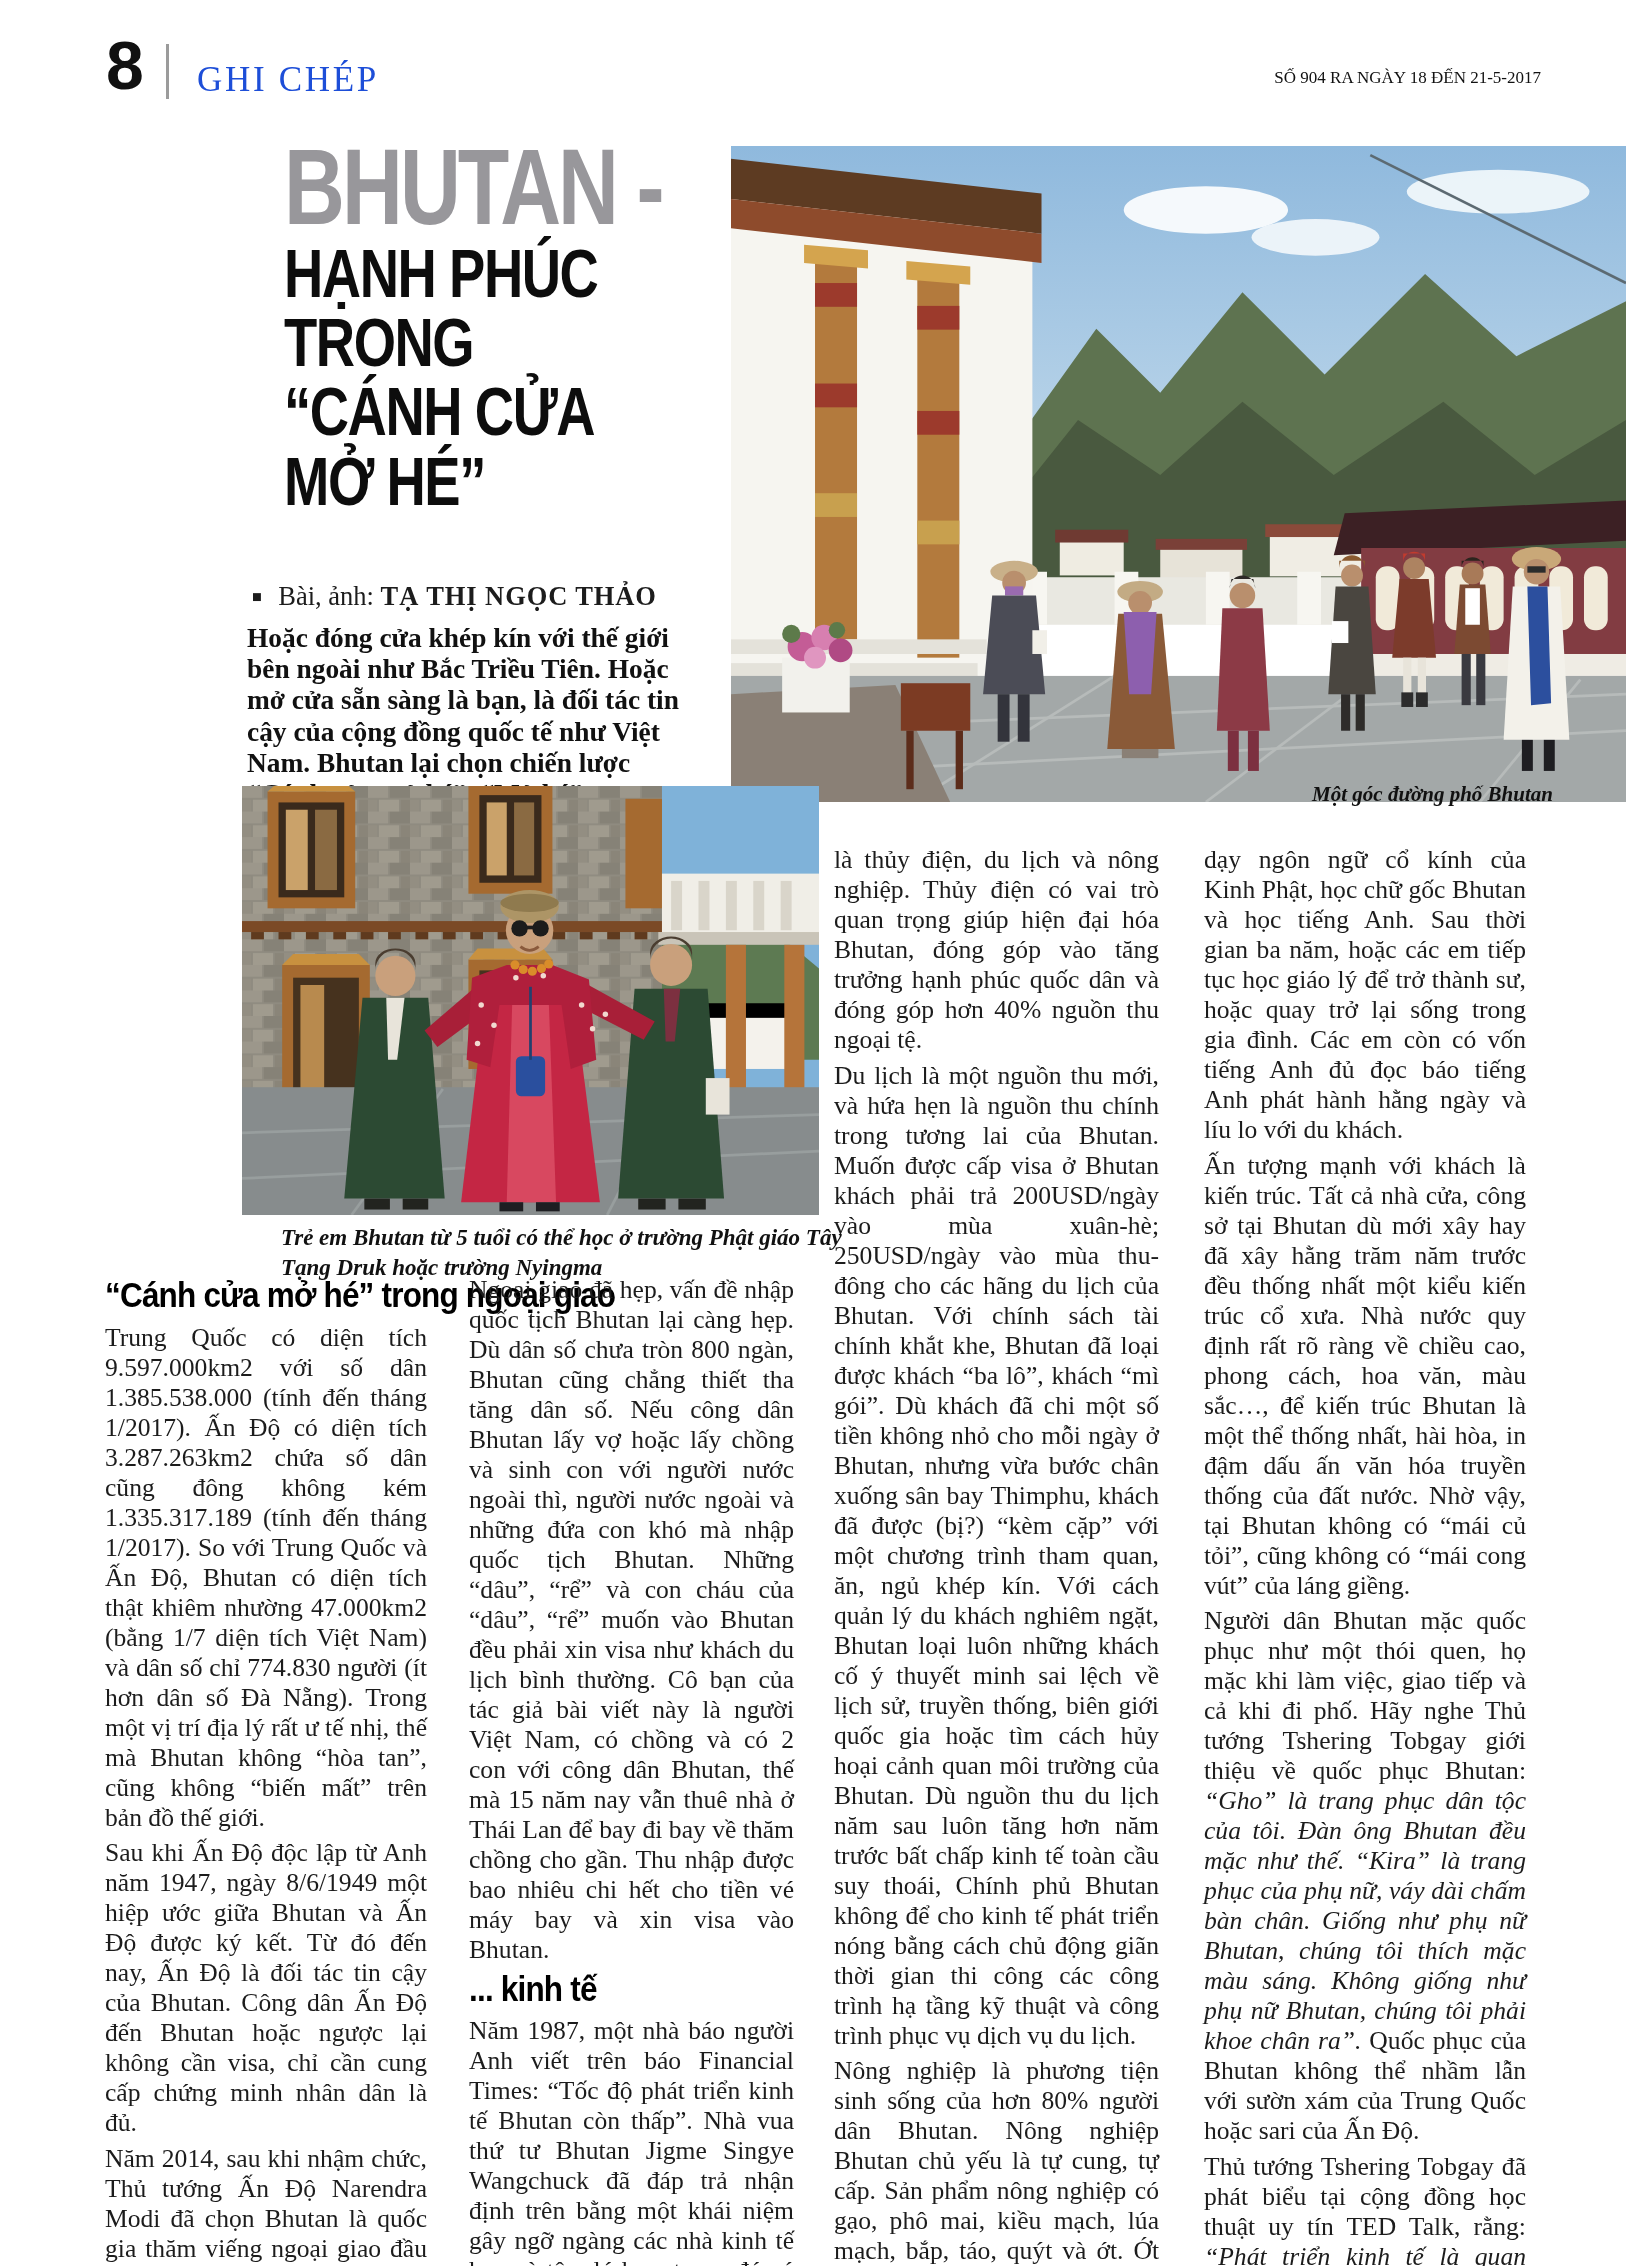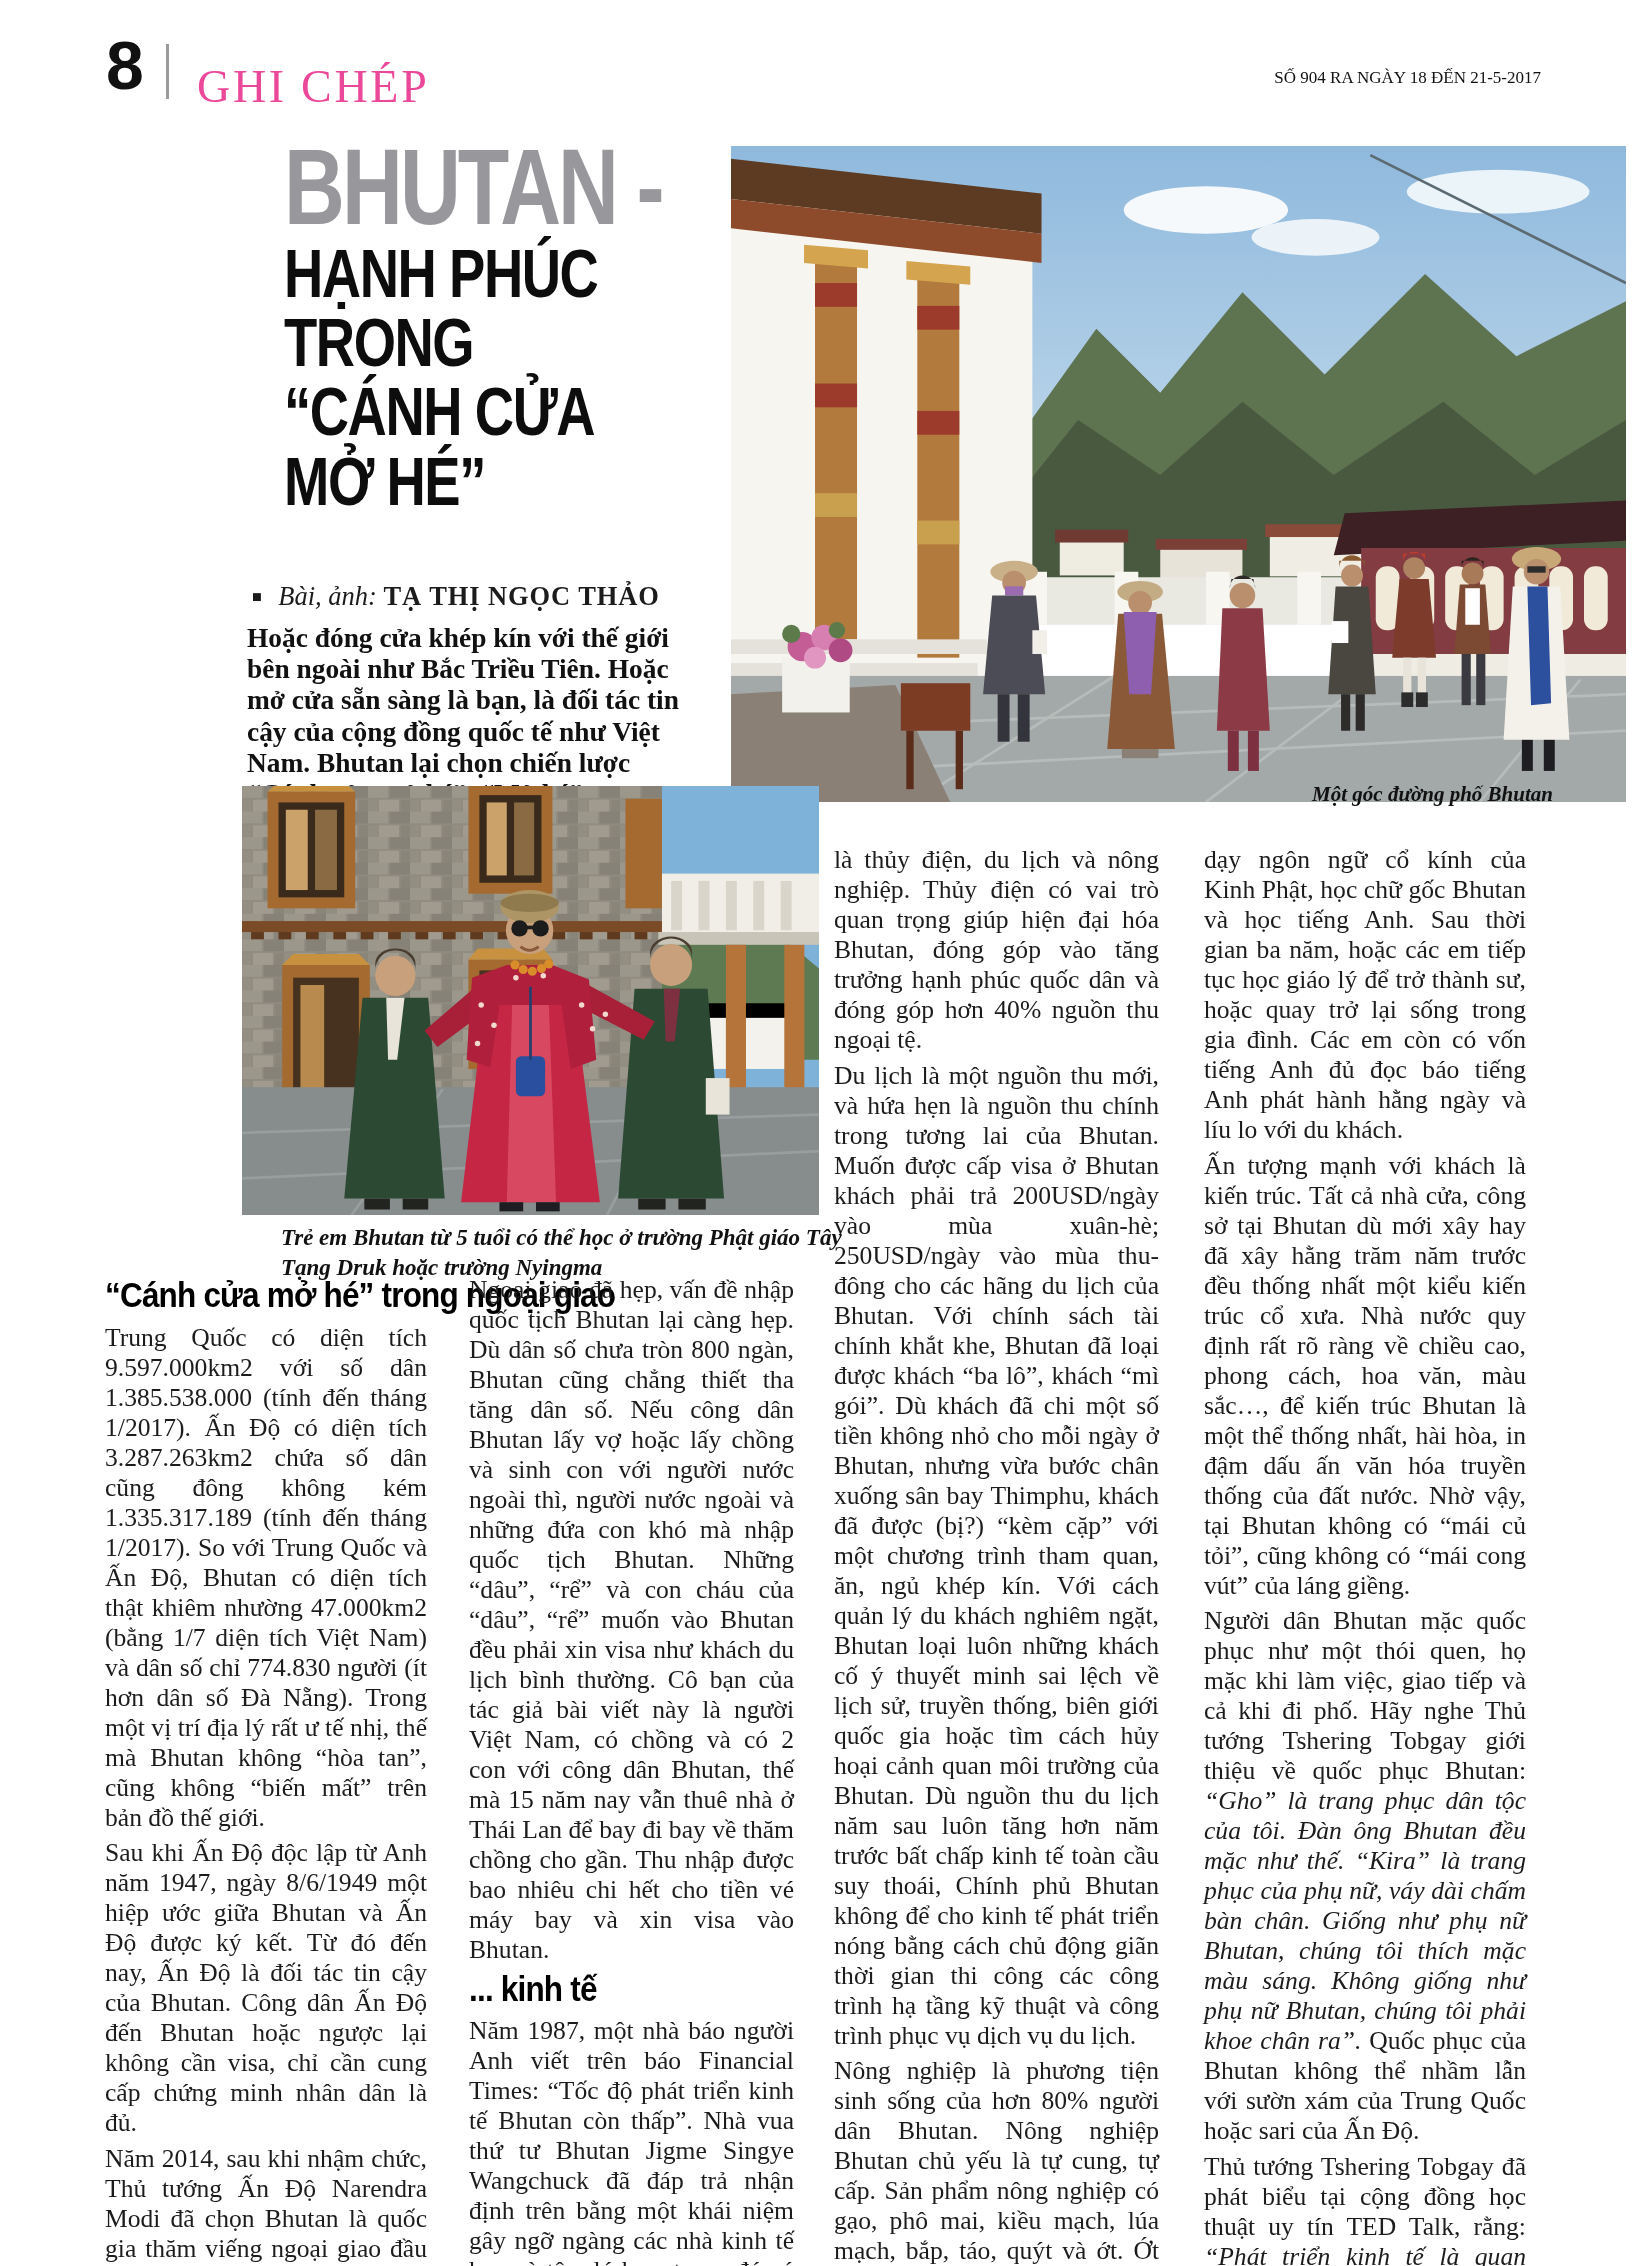--- a/index.html
+++ b/index.html
@@ -5,34 +5,34 @@
   html,body{margin:0;padding:0;background:#e8e8e8;}
   .page{
     position:relative;width:1647px;height:2267px;background:#ffffff;
     margin:0 auto;overflow:hidden;
     font-family:"Liberation Serif", serif;color:#1c1c1c;
   }
   
   .page-no{position:absolute;left:106px;top:31px;font-family:"Liberation Sans",sans-serif;
     font-weight:700;font-size:68px;line-height:1;color:#111;}
   .mast-bar{position:absolute;left:166px;top:44px;width:2.7px;height:55px;background:#9b9b9b;}
-  .section-name{position:absolute;left:197px;top:60px;font-size:46px;letter-spacing:2.7px;color:#ec4899;}
+  .section-name{position:absolute;left:197px;top:60px;font-size:35px;letter-spacing:2.7px;color:#1d4ed8;}
   .issue{position:absolute;right:106px;top:68px;font-size:17px;color:#111;}
   
   .title-block{position:absolute;left:252px;top:135px;margin-left:32px;}
   .title-gray{font-family:"Liberation Sans",sans-serif;font-weight:700;font-size:108px;
     line-height:.96;color:#98979b;letter-spacing:-3.7px;white-space:nowrap;
     transform:scaleX(.78);transform-origin:left;}
   .title-line{font-family:"Liberation Sans",sans-serif;font-weight:700;font-size:68px;
     line-height:1.02;color:#0d0d0d;letter-spacing:-1.8px;white-space:nowrap;
     transform:scaleX(.8);transform-origin:left;}
   
   .byline{position:absolute;left:252px;top:581px;font-size:26.5px;white-space:nowrap;}
   .byline .bullet{font-size:16.4px;vertical-align:2.7px;margin-right:16.4px;}
-  .byline .prefix{font-style:italic;}
+  .byline .prefix{}
   .byline .author{font-weight:700;letter-spacing:0.9px;}
   .lead{position:absolute;left:247px;top:623px;width:461px;margin:0;
     font-size:27.4px;font-weight:700;line-height:1.14;color:#111;}
   
   figure{margin:0;padding:0;position:absolute;}
   .photo-street{left:731px;top:146px;width:895px;height:656px;}
   .photo-monks{left:242px;top:786px;width:577px;height:429px;}
   figure svg{display:block;width:100%;height:100%;}
   .caption{position:absolute;font-weight:700;font-style:italic;color:#111;}
   .caption-street{left:731px;top:782px;width:822px;text-align:right;font-size:21px;}

